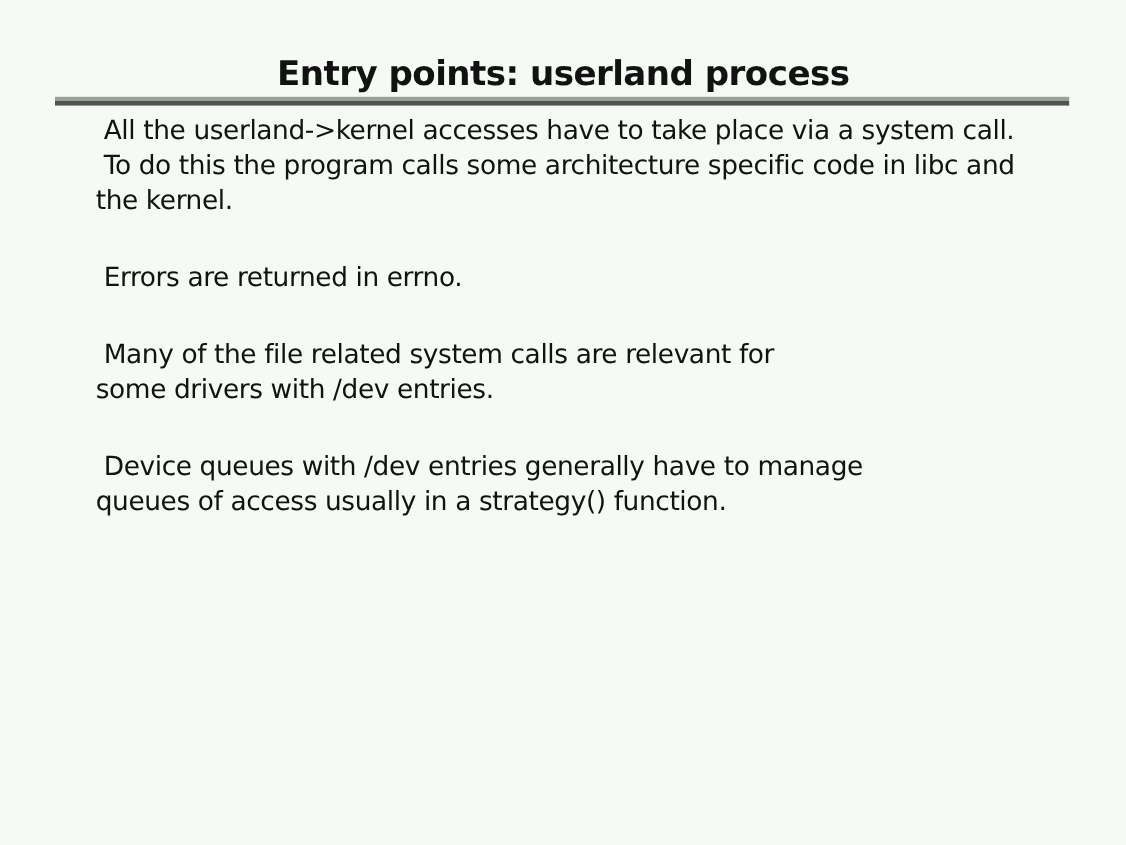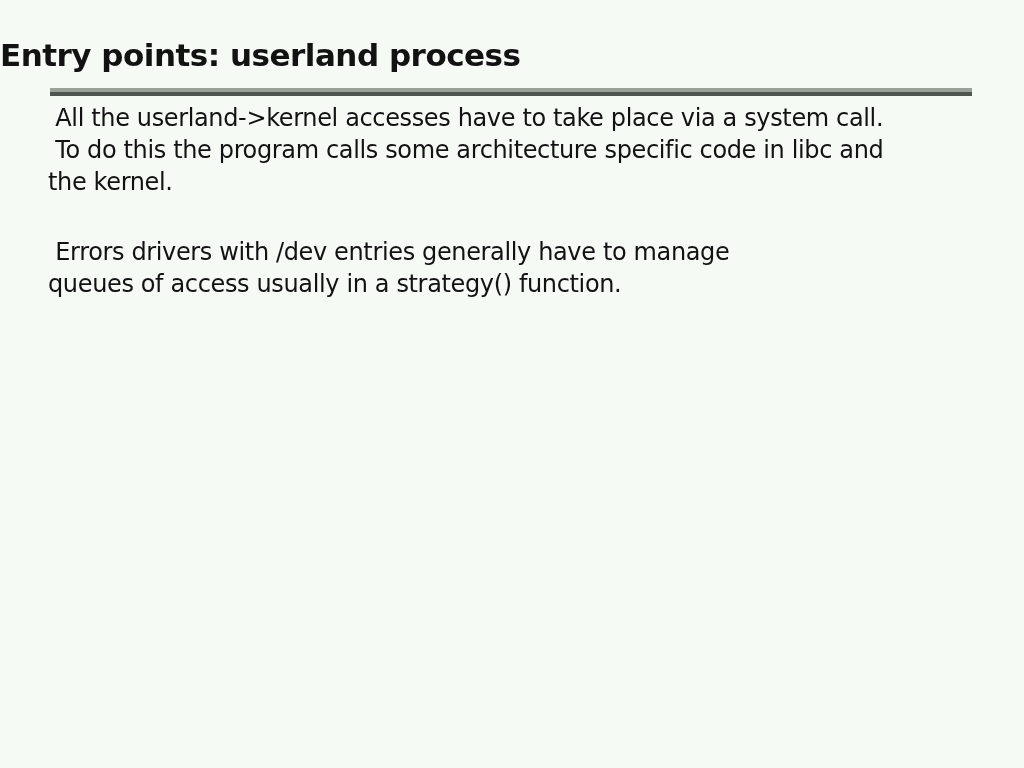--- a/index.html
+++ b/index.html
@@ -15,21 +15,22 @@
     background: var(--background);
     font-family: "DejaVu Sans", "Liberation Sans", sans-serif;
     color: var(--text);
   }
   .slide {
     position: relative;
     width: 1024px; height: 768px;
   }
   .title {
     position: absolute;
-    top: 37px; left: 0; right: 0;
+    top: 49px; left: 0; right: 0;
+    text-align: center;
     font-size: 31px;
     font-weight: bold;
     letter-spacing: -0.5px;
     white-space: nowrap;
   }
   .rule {
     position: absolute;
     top: 88px; left: 50px;
     width: 922px; height: 8px;
     background: linear-gradient(to bottom,
@@ -39,30 +40,34 @@
   .content {
     position: absolute;
     top: 102px; left: 48px; right: 8px;
     font-size: 24px;
     line-height: 32px;
     letter-spacing: -0.015em;
   }
   .para {
     white-space: pre-wrap;
     margin-bottom: 38px;
+    margin-left: 39px;
   }
 </style>
 </head>
 <body>
 
 <div class="slide">
   <div class="title">Entry points: userland process</div>
 
   <div class="rule"></div>
 
   <div class="content">
     <div class="para"> All the userland-&gt;kernel accesses have to take place via a system call.
  To do this the program calls some architecture specific code in libc and
 the kernel.</div>
-    <div class="para"> Errors drivers with /dev entries generally have to manage
+    <div class="para"> Errors are returned in errno.</div>
+    <div class="para"> Many of the file related system calls are relevant for
+some drivers with /dev entries.</div>
+    <div class="para"> Device queues with /dev entries generally have to manage
 queues of access usually in a strategy() function.</div>
   </div>
 </div>
 
 </body></html>

